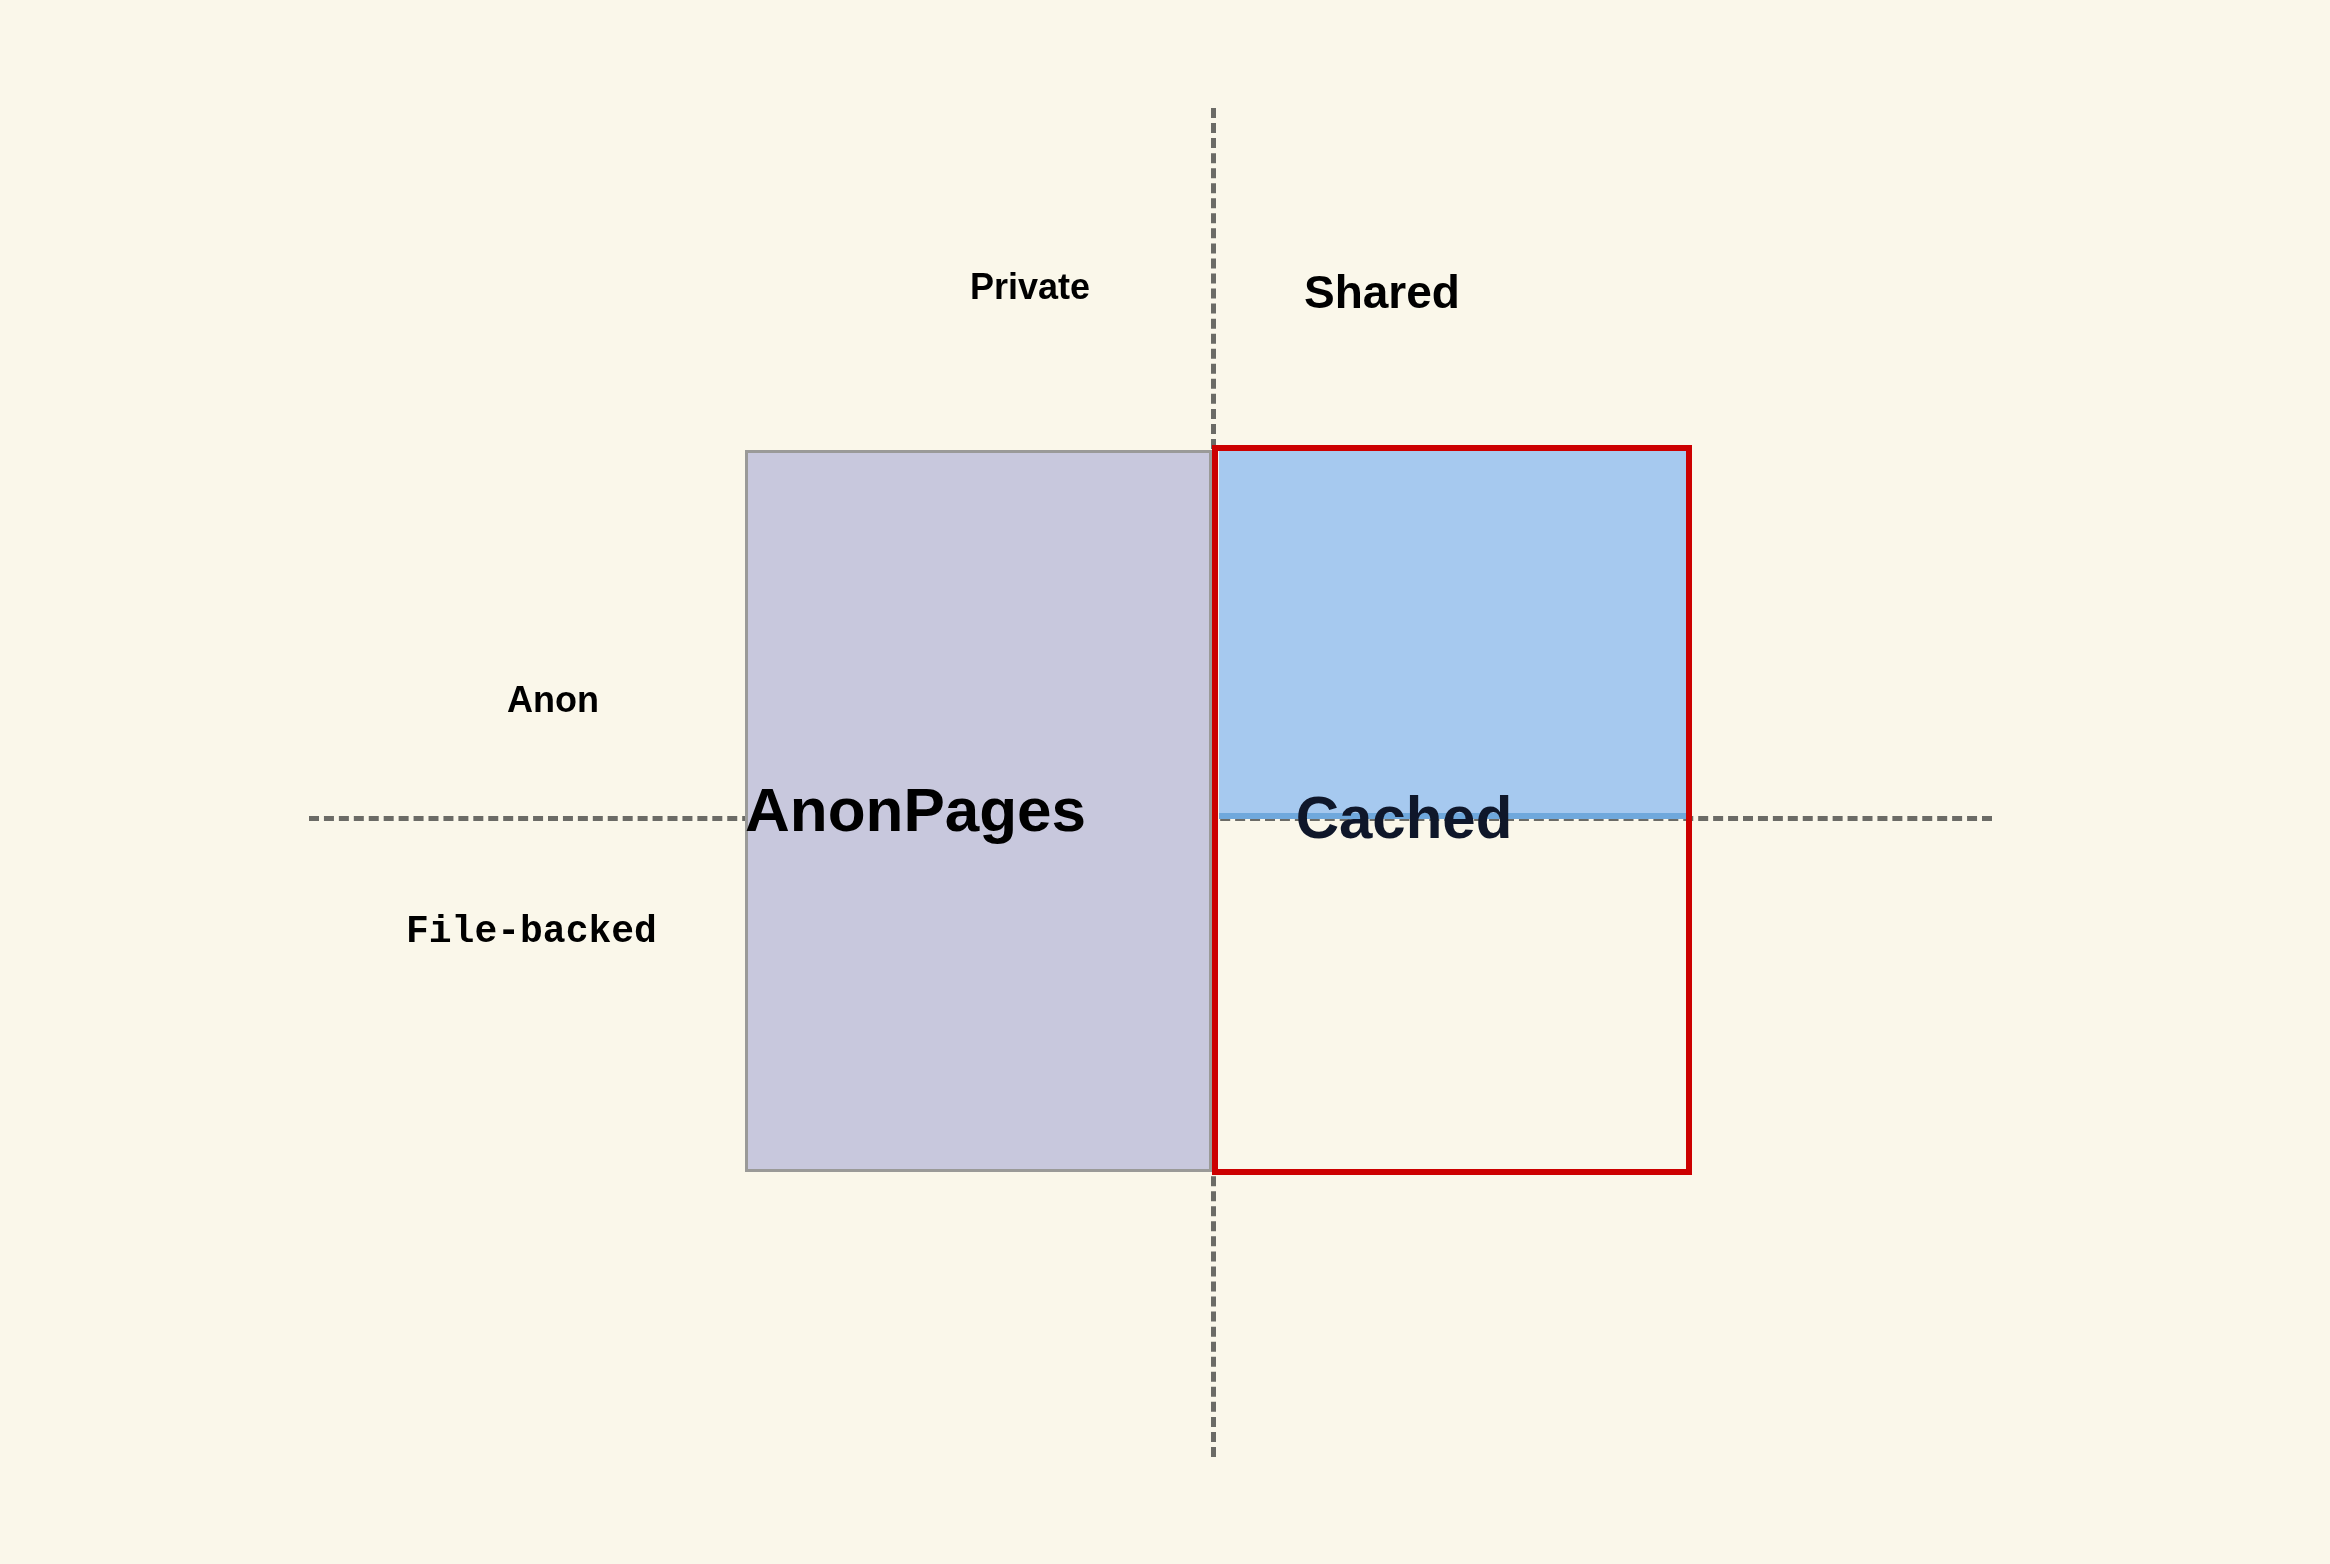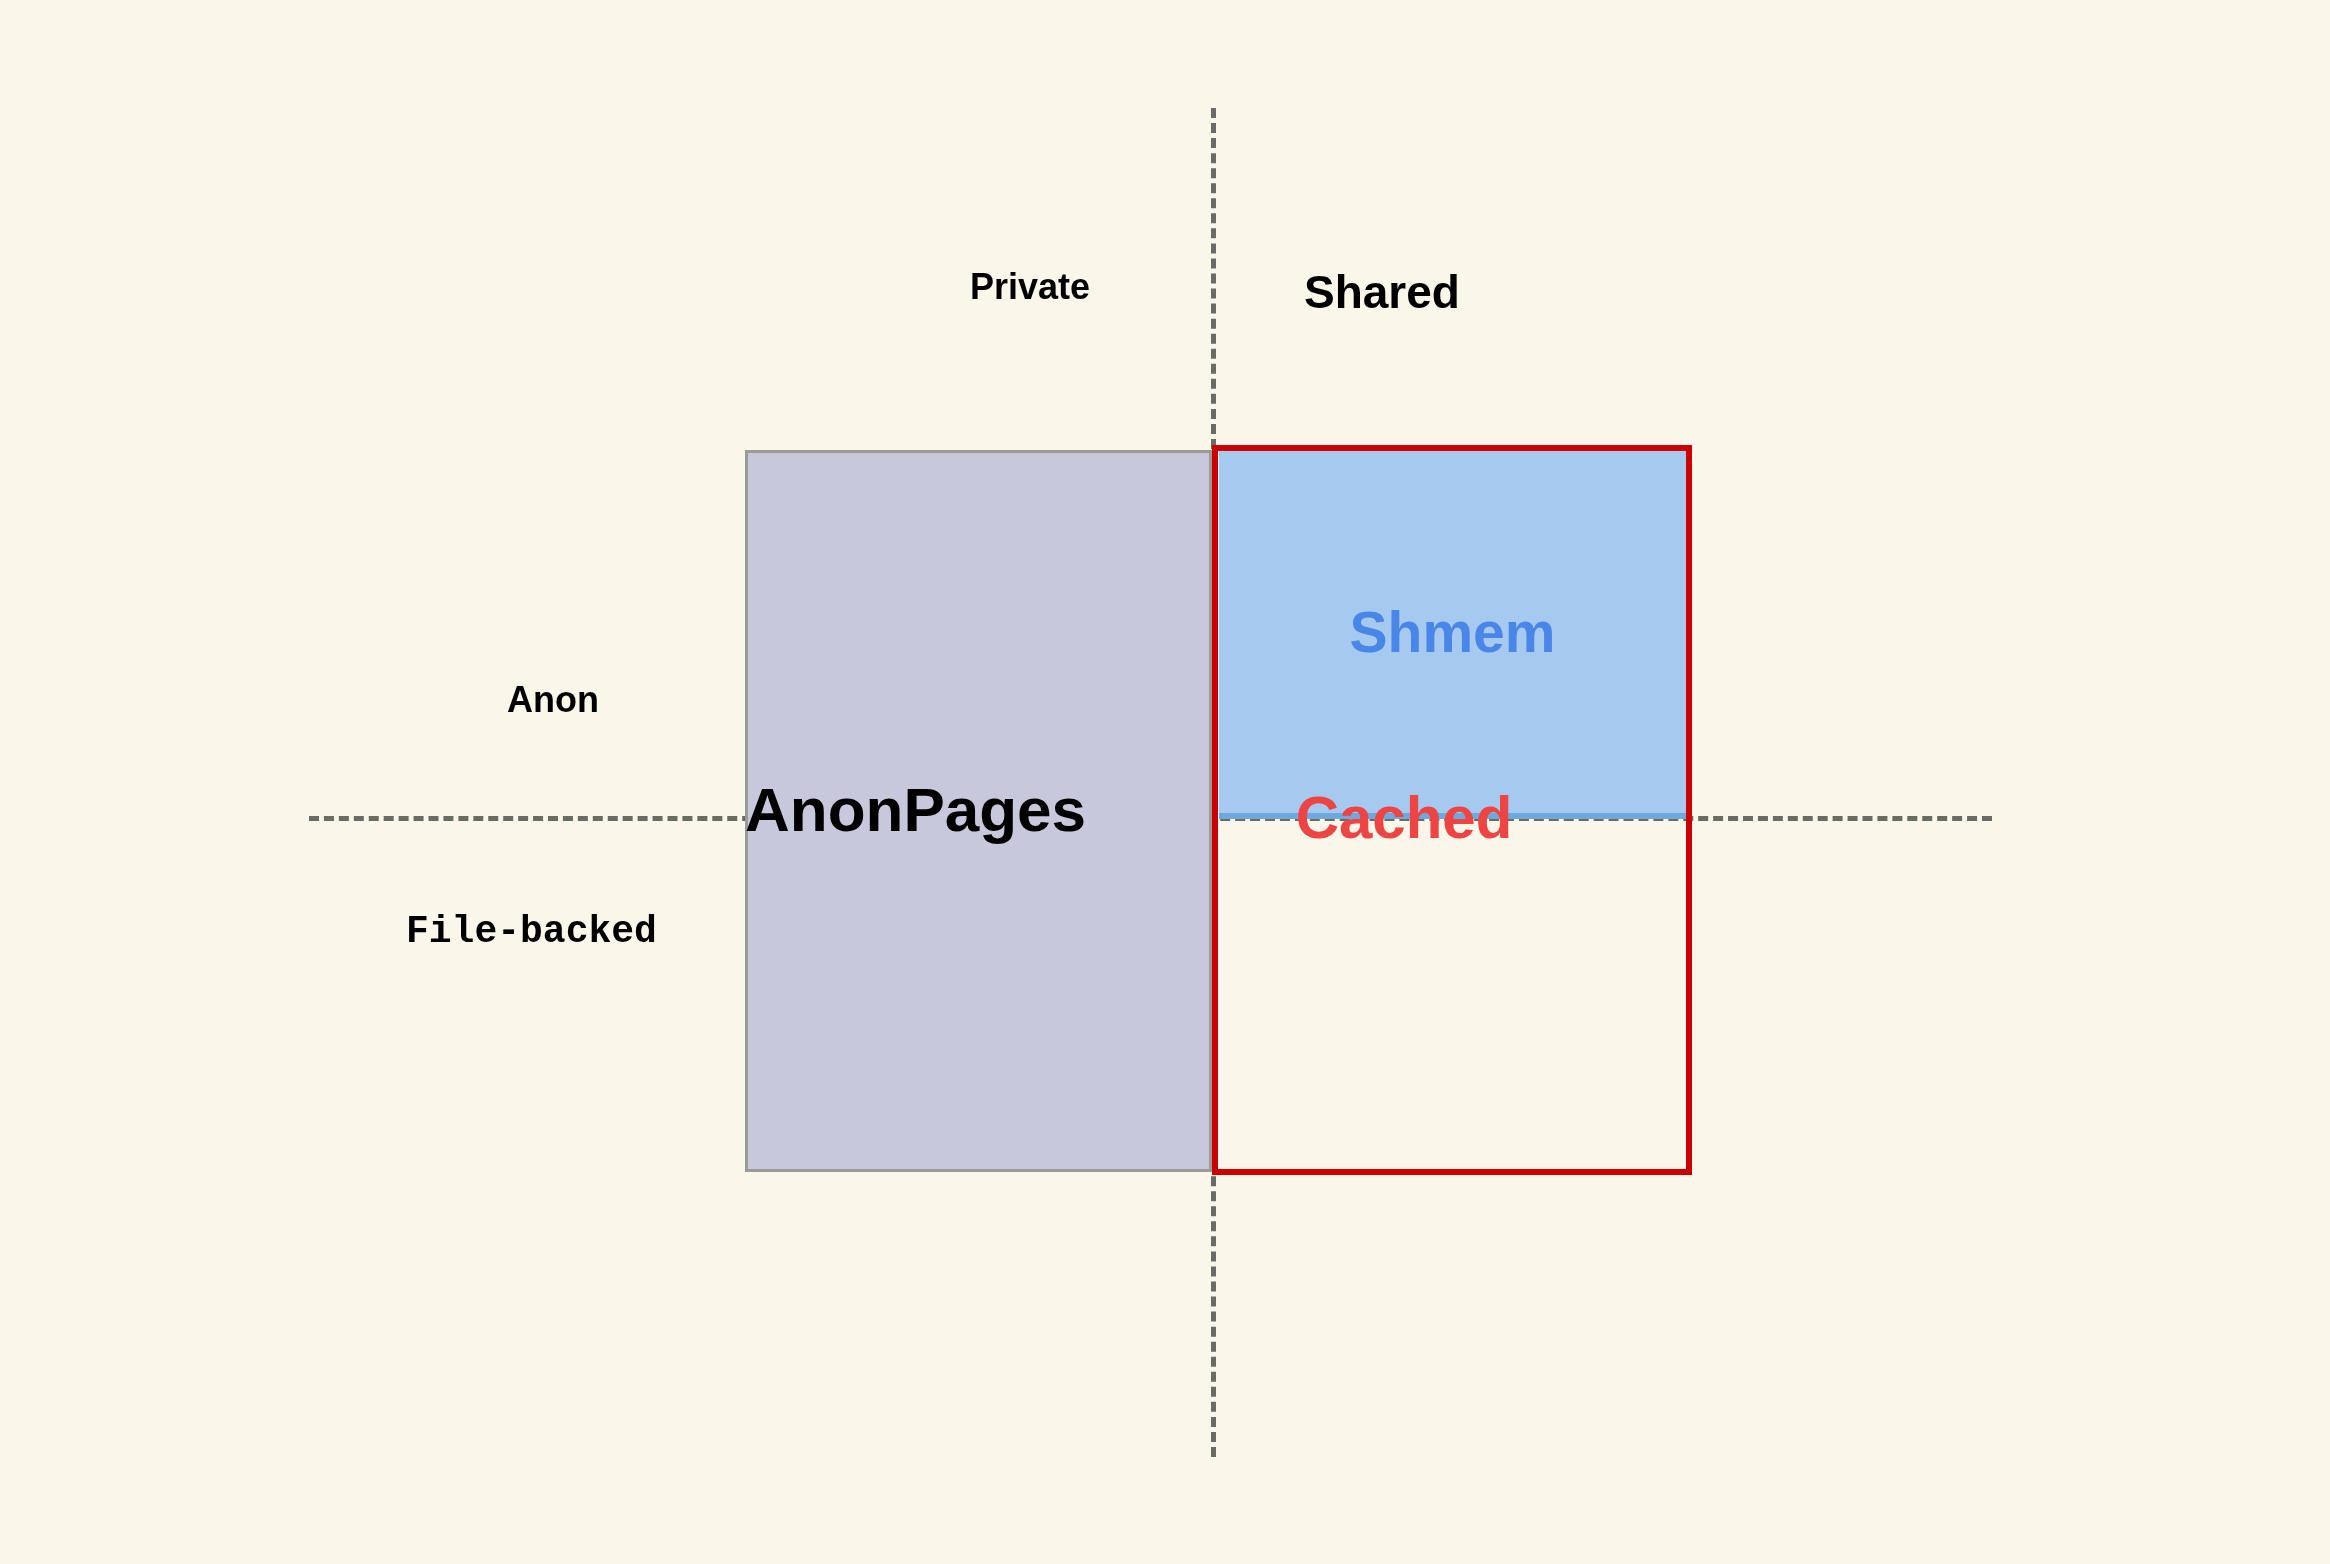--- a/index.html
+++ b/index.html
@@ -103,21 +103,21 @@
     white-space: nowrap;
   }
   .lbl-cached {
     position: absolute;
     left: 1219px;
     top: 788px;
     width: 370px;
     text-align: center;
     font-size: 60px;
     font-weight: bold;
-    color: #ef4444;
+    color: #0f172a;
     line-height: 1;
     white-space: nowrap;
   }
 </style>
 </head>
 <body>
 
 <div id="stage">
 
   <div class="axis-v"></div>
@@ -129,17 +129,16 @@
 
   <div class="cached-box"></div>
 
   <div class="lbl lbl-private">Private</div>
   <div class="lbl lbl-shared">Shared</div>
 
   <div class="lbl lbl-anon">Anon</div>
   <div class="lbl lbl-file">File-backed</div>
 
   <div class="lbl-anonpages">AnonPages</div>
-  <div class="lbl-shmem">Shmem</div>
   <div class="lbl-cached">Cached</div>
 
 </div>
 
 
 </body></html>

